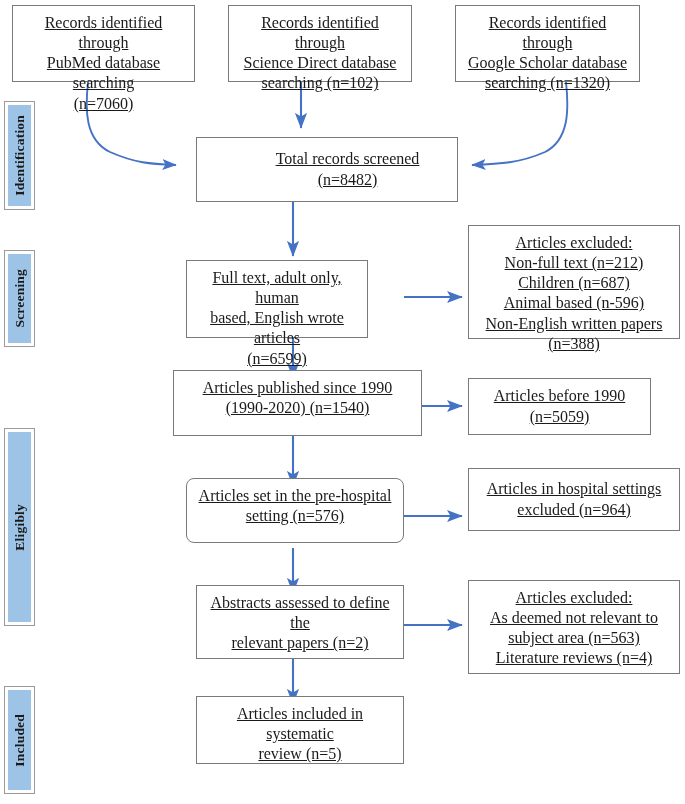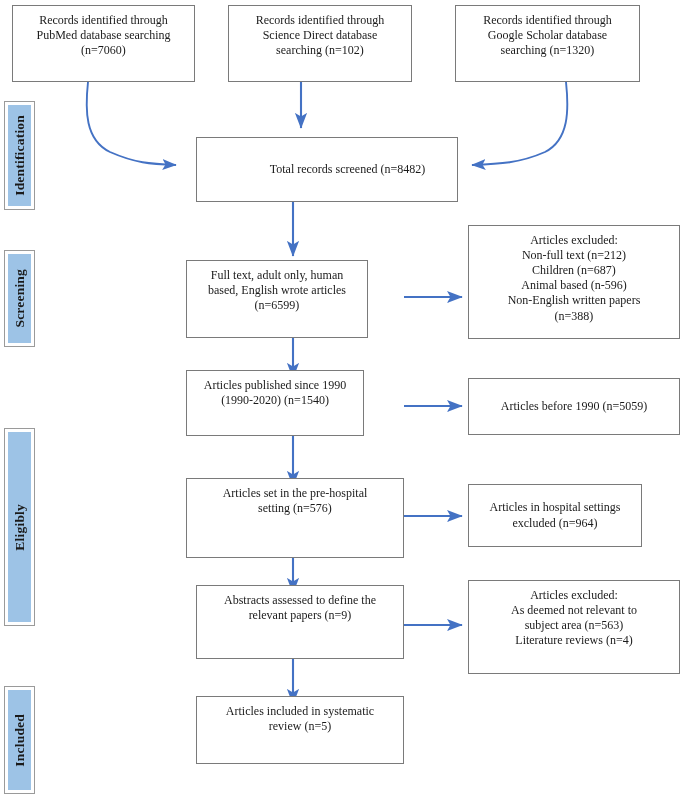--- a/index.html
+++ b/index.html
@@ -30,23 +30,24 @@
     position: absolute;
     box-sizing: border-box;
     border: 1px solid #7a7a7a;
     background: #ffffff;
     display: flex;
     align-items: center;
     justify-content: center;
     text-align: center;
     padding: 4px 7px;
     line-height: 1.26;
-    font-size: 12px;
+    font-size: 16px;
     white-space: pre-line;
     z-index: 2;
+    text-decoration: underline;
   }
   .node.top-align {
     align-items: flex-start;
     padding-top: 7px;
   }
   .stage {
     position: absolute;
     box-sizing: border-box;
     border: 1px solid #9a9a9a;
     background: #ffffff;
@@ -137,42 +138,42 @@
   <div class="node top-align" style="left:455px; top:5px; width:185px; height:77px;">Records identified through
 Google Scholar database
 searching (n=1320)</div>
 
   <div class="node" style="left:196px; top:137px; width:262px; height:65px;padding-left:48px;">Total records screened (n=8482)</div>
 
   <div class="node top-align" style="left:186px; top:260px; width:182px; height:78px;">Full text, adult only, human
 based, English wrote articles
 (n=6599)</div>
 
-  <div class="node top-align" style="left:186px; top:370px; width:178px; height:66px;">Articles published since 1990
+  <div class="node top-align" style="left:173px; top:370px; width:249px; height:66px;">Articles published since 1990
 (1990-2020) (n=1540)</div>
 
-  <div class="node top-align" style="left:186px; top:478px; width:218px; height:80px;">Articles set in the pre-hospital
+  <div class="node top-align" style="left:186px; top:478px; width:218px; height:65px;border-radius:8px;">Articles set in the pre-hospital
 setting (n=576)</div>
 
   <div class="node top-align" style="left:196px; top:585px; width:208px; height:74px;">Abstracts assessed to define the
-relevant papers (n=9)</div>
+relevant papers (n=2)</div>
 
   <div class="node top-align" style="left:196px; top:696px; width:208px; height:68px;">Articles included in systematic
 review (n=5)</div>
 
   <div class="node top-align" style="left:468px; top:225px; width:212px; height:114px;">Articles excluded:
 Non-full text (n=212)
 Children (n=687)
 Animal based (n-596)
 Non-English written papers
 (n=388)</div>
 
-  <div class="node" style="left:468px; top:378px; width:212px; height:57px;">Articles before 1990 (n=5059)</div>
+  <div class="node" style="left:468px; top:378px; width:183px; height:57px;">Articles before 1990 (n=5059)</div>
 
-  <div class="node" style="left:468px; top:484px; width:174px; height:63px;">Articles in hospital settings
+  <div class="node" style="left:468px; top:468px; width:212px; height:63px;">Articles in hospital settings
 excluded (n=964)</div>
 
   <div class="node top-align" style="left:468px; top:580px; width:212px; height:94px;">Articles excluded:
 As deemed not relevant to
 subject area (n=563)
 Literature reviews (n=4)</div>
 
 </div>
 
 </body></html>

